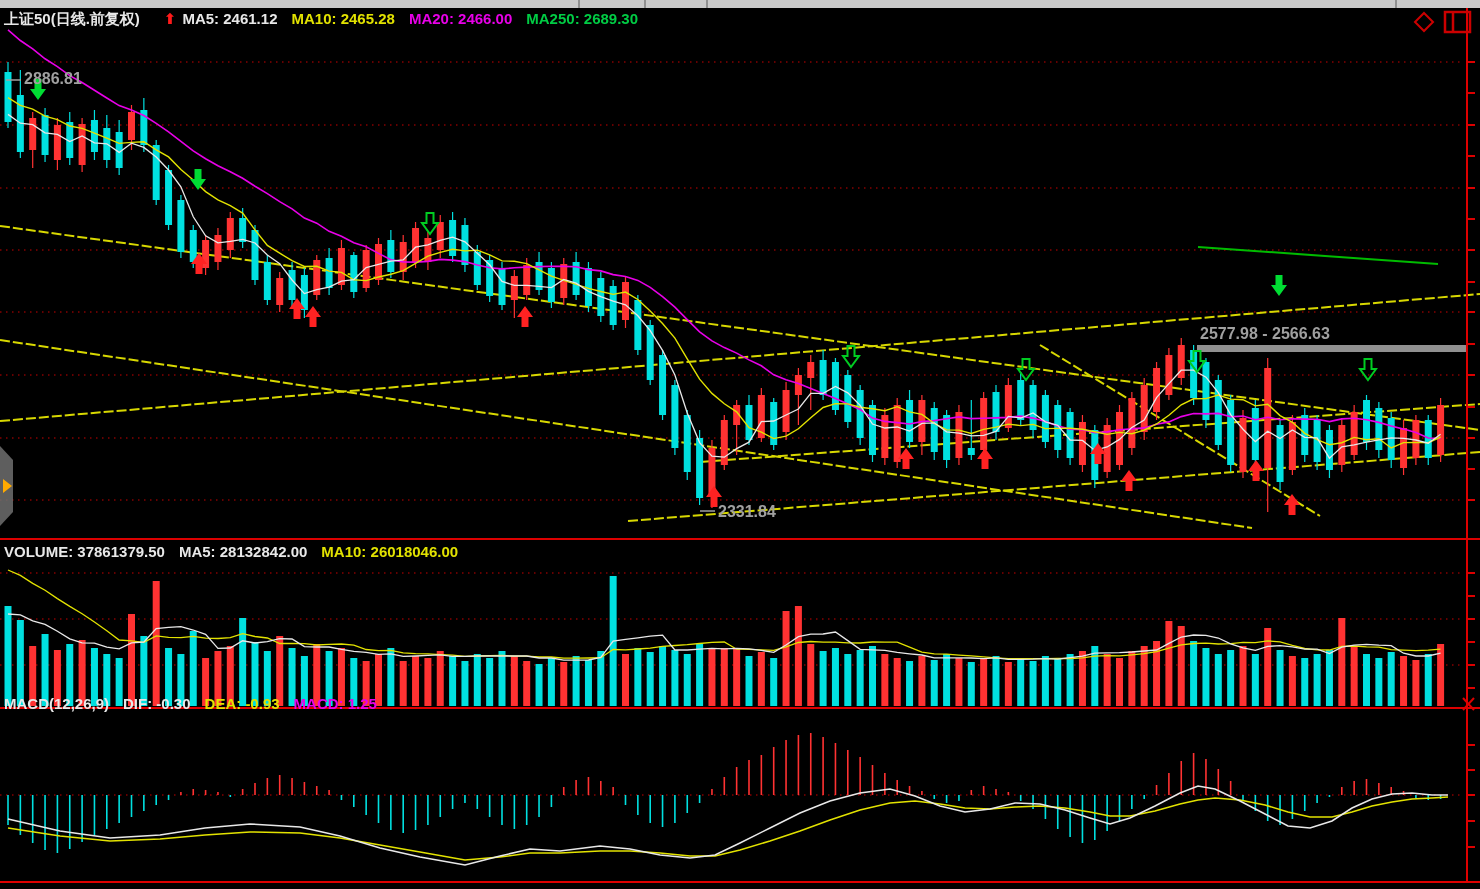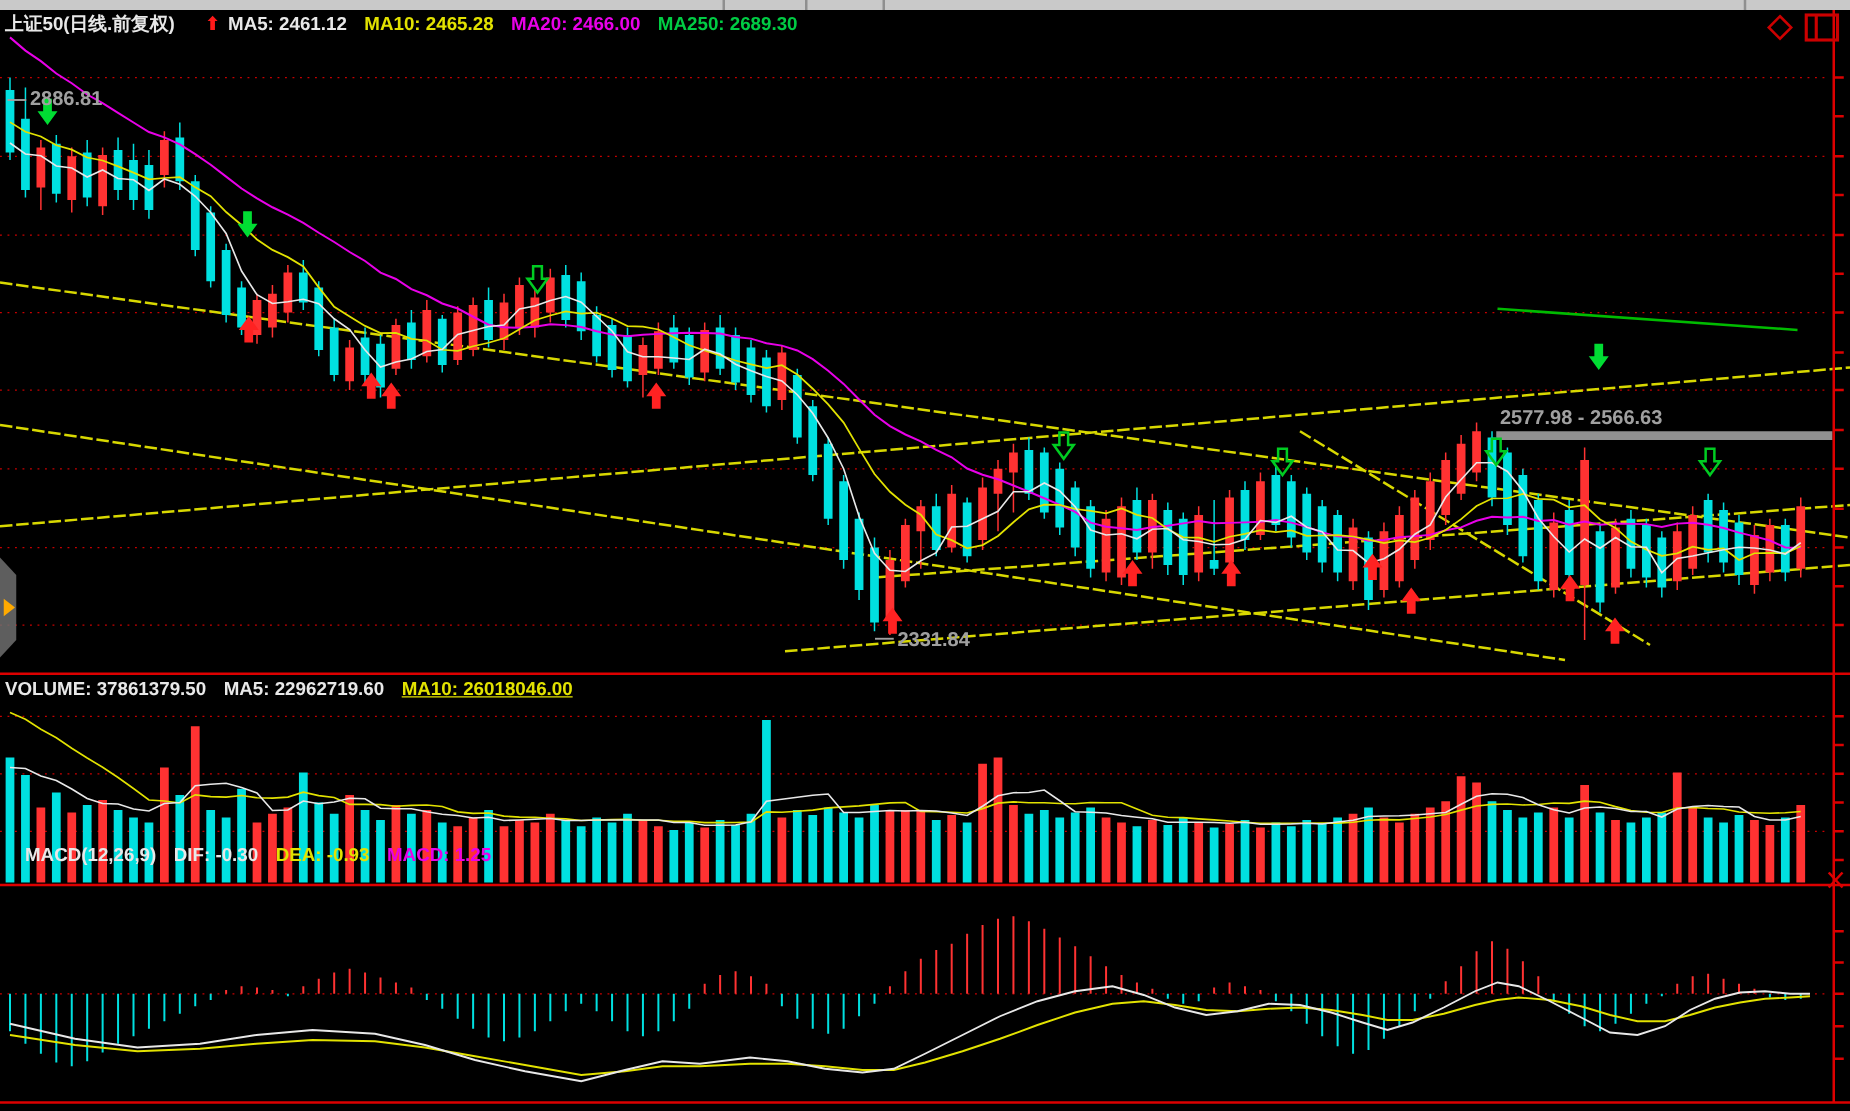--- a/index.html
+++ b/index.html
@@ -5,42 +5,42 @@
   html,body{margin:0;padding:0;background:#000;}
   #app{position:relative;width:1480px;height:889px;background:#000;overflow:hidden;
        font-family:"Liberation Sans","DejaVu Sans",sans-serif;}
   #topstrip{position:absolute;left:0;top:0;width:1480px;height:8px;background:#c9c9c9;}
   .strip-notch{position:absolute;top:0;width:2px;height:8px;background:#8f8f8f;}
   .pane-header{position:absolute;left:4px;font-size:15px;font-weight:bold;white-space:nowrap;
                letter-spacing:0px;z-index:5;}
   .pane-header span{margin-right:14px;}
   #main-header{top:10px;}
   #vol-header{top:543px;}
-  #macd-header{top:676px;margin-left:16px;}
+  #macd-header{top:695px;}
   .w{color:#e8e8e8;}
   #uparrow-hdr{display:inline-block;color:#ff1a1a;margin:0 6px 0 10px;font-size:15px;}
   svg{position:absolute;left:0;top:0;}
   text{font-family:"Liberation Sans","DejaVu Sans",sans-serif;}
 </style>
 </head>
 <body>
 <div id="app">
 
 <div id="topstrip">
       <div class="strip-notch" style="left: 578px;"></div>
       <div class="strip-notch" style="left: 644px;"></div>
       <div class="strip-notch" style="left: 706px;"></div>
       <div class="strip-notch" style="left: 1395px;"></div>
     </div>
 
 <div id="main-header" class="pane-header">
   <span class="w">上证50(日线.前复权)</span><span id="uparrow-hdr">⬆</span><span id="main-legend"><span style="color: rgb(232, 232, 232);">MA5: 2461.12</span><span style="color: rgb(226, 226, 0);">MA10: 2465.28</span><span style="color: rgb(232, 0, 232);">MA20: 2466.00</span><span style="color: rgb(0, 204, 68);">MA250: 2689.30</span></span>
 </div>
 
-<div id="vol-header" class="pane-header"><span style="color: rgb(232, 232, 232);">VOLUME: 37861379.50</span><span style="color: rgb(232, 232, 232);">MA5: 22962719.60</span><span style="color: rgb(226, 226, 0); text-decoration: underline;">MA10: 26018046.00</span></div>
+<div id="vol-header" class="pane-header"><span style="color: rgb(232, 232, 232);">VOLUME: 37861379.50</span><span style="color: rgb(232, 232, 232);">MA5: 28132842.00</span><span style="color: rgb(226, 226, 0);">MA10: 26018046.00</span></div>
 <div id="macd-header" class="pane-header"><span style="color: rgb(232, 232, 232);">MACD(12,26,9)</span><span style="color: rgb(232, 232, 232);">DIF: -0.30</span><span style="color: rgb(226, 226, 0);">DEA: -0.93</span><span style="color: rgb(232, 0, 232);">MACD: 1.25</span></div>
 
 <svg id="chart" width="1480" height="889" viewBox="0 0 1480 889">
       <line x1="0" y1="62" x2="1462" y2="62" stroke="#c80000" stroke-width="1" stroke-dasharray="1.5 4.5"></line>
       <line x1="0" y1="125" x2="1462" y2="125" stroke="#c80000" stroke-width="1" stroke-dasharray="1.5 4.5"></line>
       <line x1="0" y1="188" x2="1462" y2="188" stroke="#c80000" stroke-width="1" stroke-dasharray="1.5 4.5"></line>
       <line x1="0" y1="250" x2="1462" y2="250" stroke="#c80000" stroke-width="1" stroke-dasharray="1.5 4.5"></line>
       <line x1="0" y1="312" x2="1462" y2="312" stroke="#c80000" stroke-width="1" stroke-dasharray="1.5 4.5"></line>
       <line x1="0" y1="375" x2="1462" y2="375" stroke="#c80000" stroke-width="1" stroke-dasharray="1.5 4.5"></line>
       <line x1="0" y1="438" x2="1462" y2="438" stroke="#c80000" stroke-width="1" stroke-dasharray="1.5 4.5"></line>

